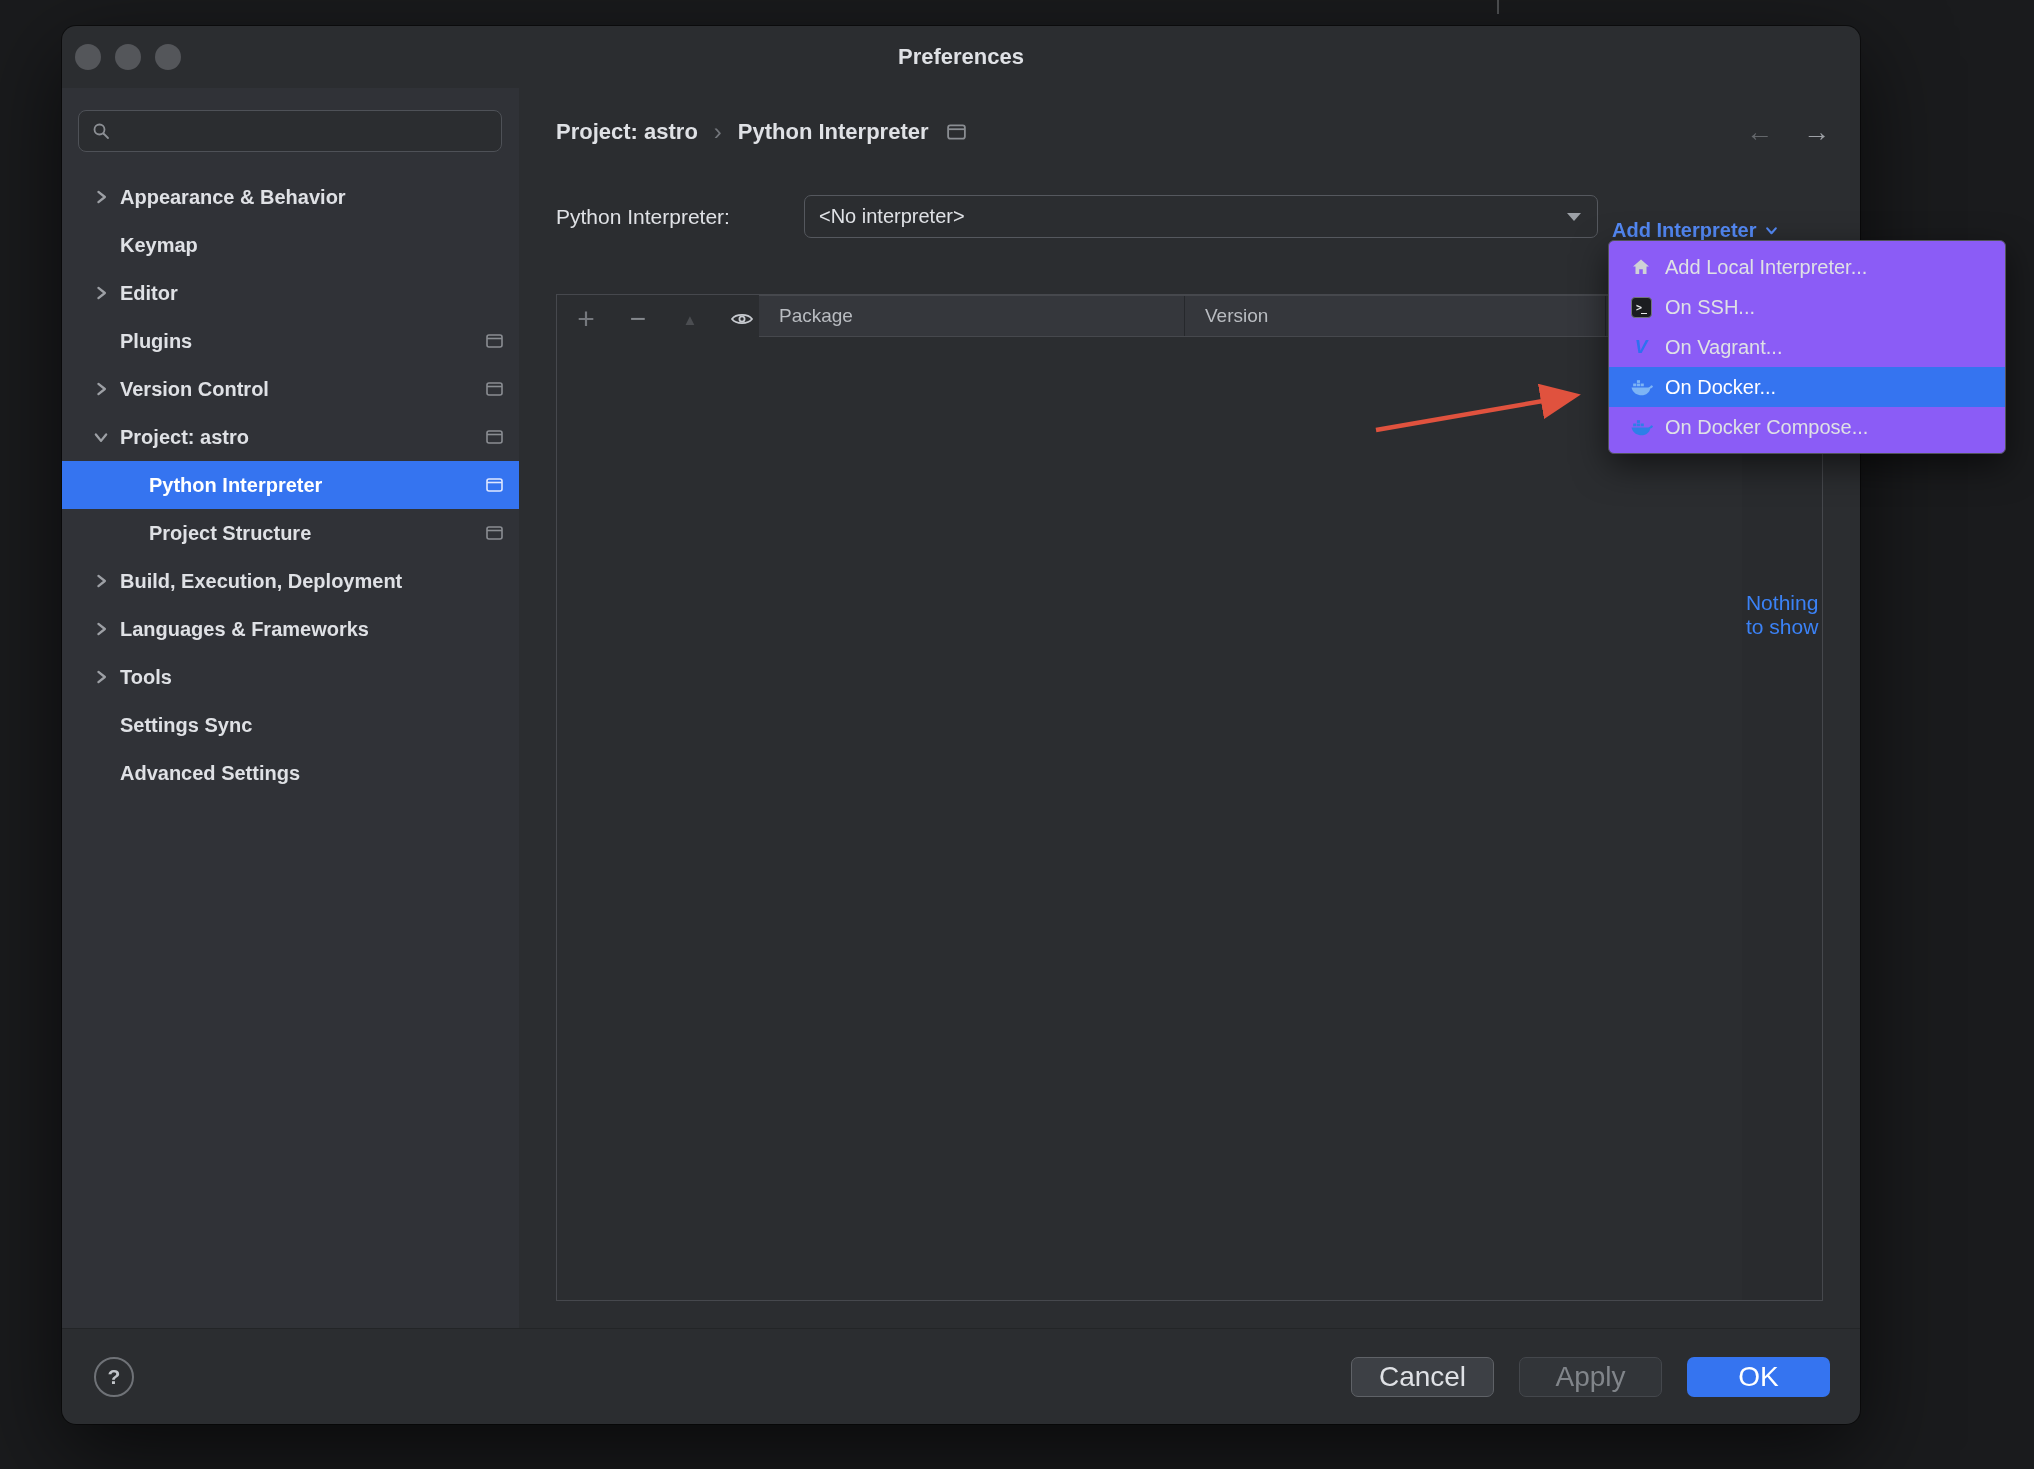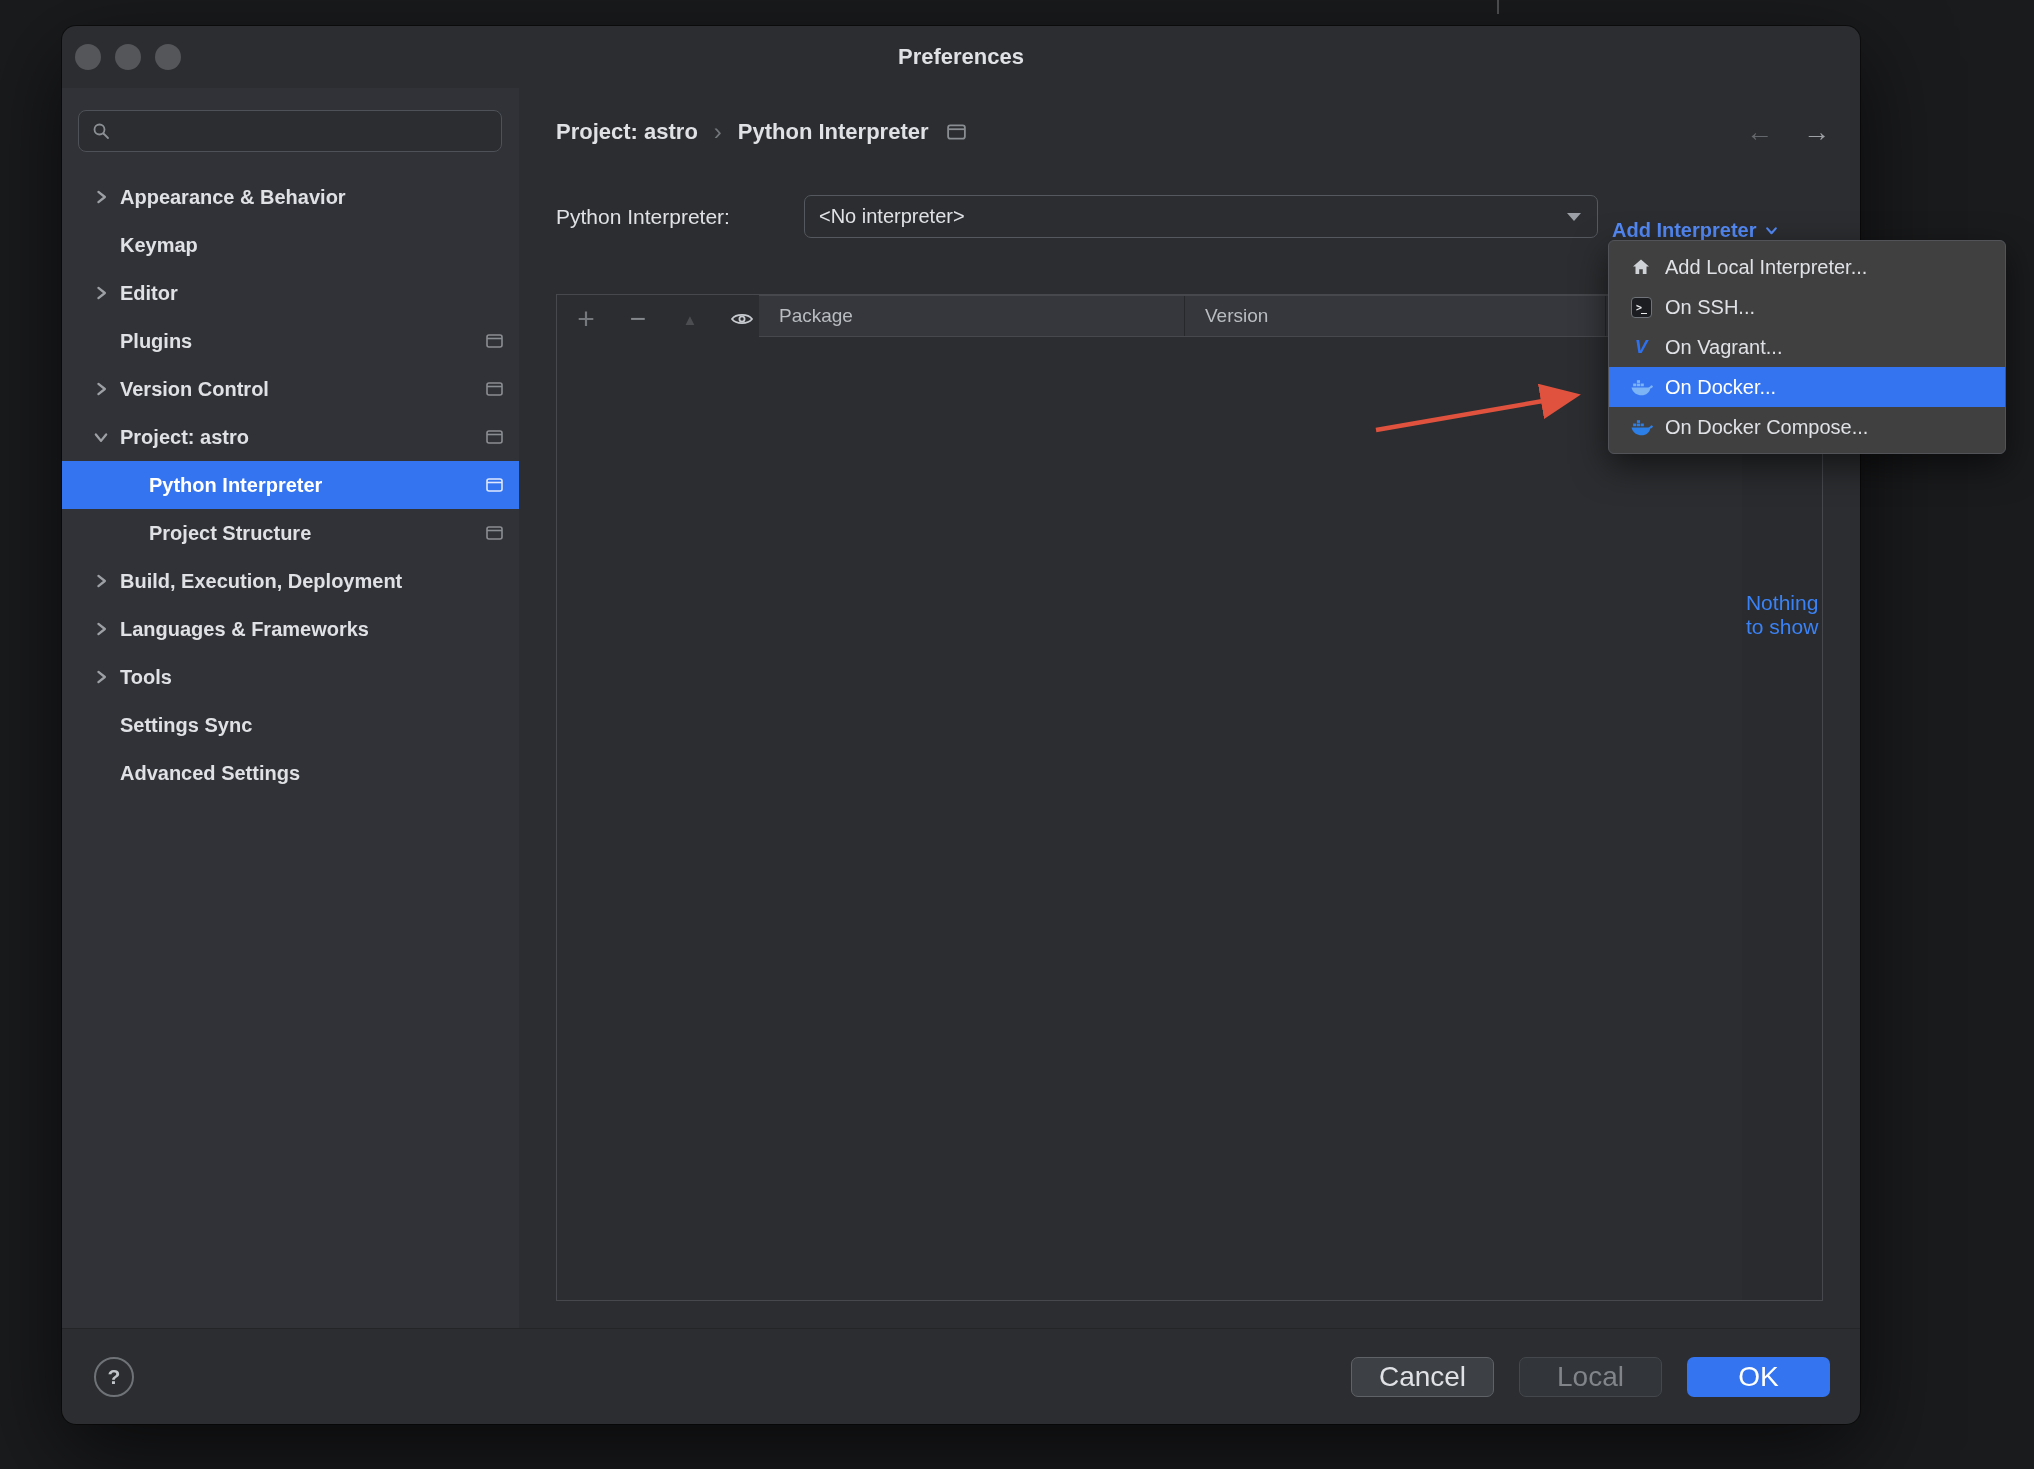--- a/index.html
+++ b/index.html
@@ -90,21 +90,21 @@
     font-size:21px; font-weight:700; color:#c2c5ca; margin-left:2px; }
   .footer .spacer { flex:1; }
   .btn { width:143px; height:40px; border-radius:7px; display:flex; align-items:center; justify-content:center;
     font-size:28px; margin-left:25px; cursor:pointer; }
   .btn-cancel { background:#3d4045; border:1px solid #5f6267; color:#dfe1e5; }
   .btn-apply  { background:#323539; border:1px solid #44474c; color:#81858a; }
   .btn-ok     { background:#3574f0; color:#ffffff; }
 
   
   .popup-menu { position:absolute; left:1546px; top:214px; width:398px;
-    background:#404040; border:1px solid #515359; border-radius:6px;
+    background:#8b5cf6; border:1px solid #515359; border-radius:6px;
     box-shadow:0 12px 34px rgba(0,0,0,.55); padding:6px 0; z-index:5; }
   .menu-item { height:40px; display:flex; align-items:center; gap:12px; padding:0 20px;
     font-size:20px; color:#dfe1e5; cursor:pointer; }
   .menu-item .mi-icon { width:24px; height:24px; flex:none; display:flex; align-items:center; justify-content:center; }
   .menu-item.highlighted { background:#3574f0; color:#ffffff; }
 
   .ssh-ic { width:21px; height:21px; border-radius:4px; background:#1b1d20; border:1px solid #70747a;
     display:flex; align-items:center; justify-content:center; }
   .ssh-ic::before { content:">_"; font:700 10px "DejaVu Sans Mono", monospace; color:#e8eaec; letter-spacing:-1px; }
   .vagrant-ic::before { content:"V"; font-size:19px; font-weight:800; color:#2e71f0; font-style:italic; }
@@ -306,21 +306,21 @@
           <div class="pkg-empty">Nothing to show</div>
         </div>
       </div>
 
     </main>
 
     <div class="footer">
       <div class="help-btn">?</div>
       <div class="spacer"></div>
       <div class="btn btn-cancel">Cancel</div>
-      <div class="btn btn-apply">Local</div>
+      <div class="btn btn-apply">Apply</div>
       <div class="btn btn-ok">OK</div>
     </div>
 
     <div class="popup-menu">
 
       <div class="menu-item">
         <span class="mi-icon">
           <svg width="20" height="20" viewBox="0 0 20 20">
               <path d="M10 2.5 L18 9.5 H15.5 V17 H11.8 V12.2 H8.2 V17 H4.5 V9.5 H2 Z" fill="#cfd2d6"></path>
             </svg>

